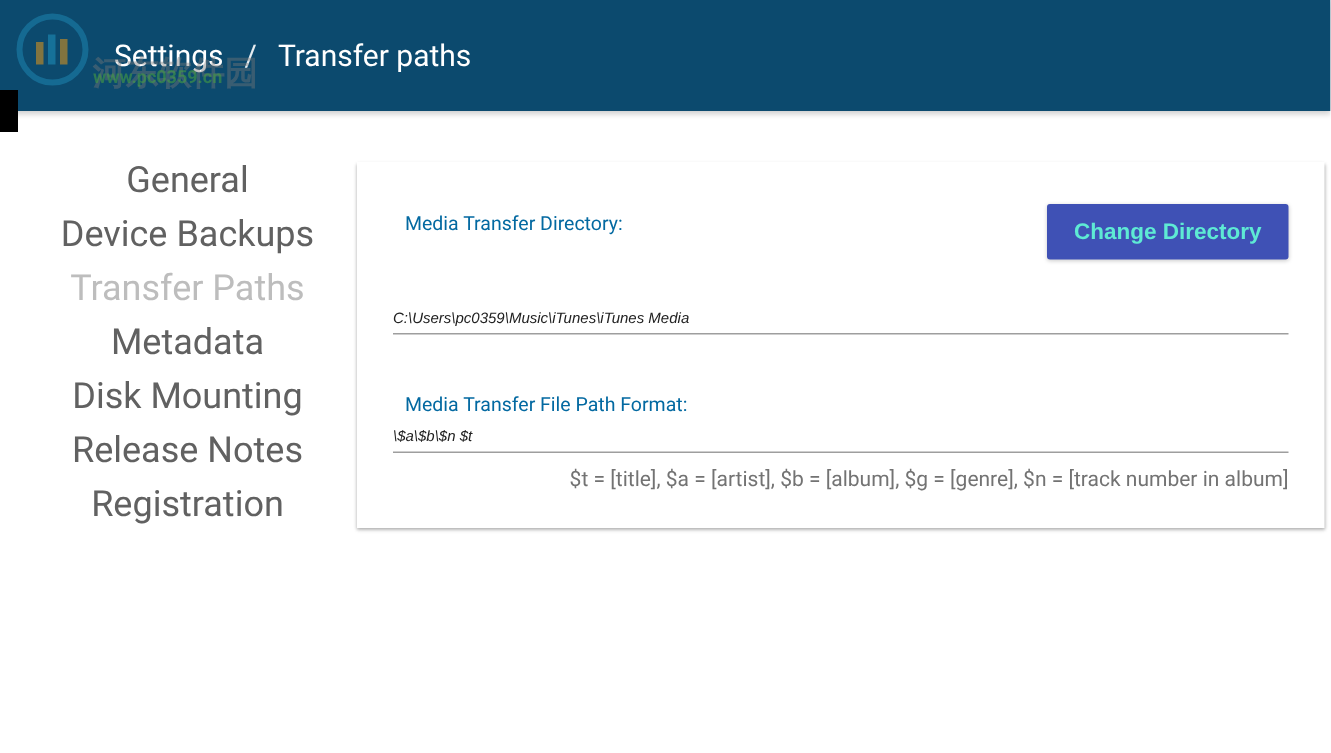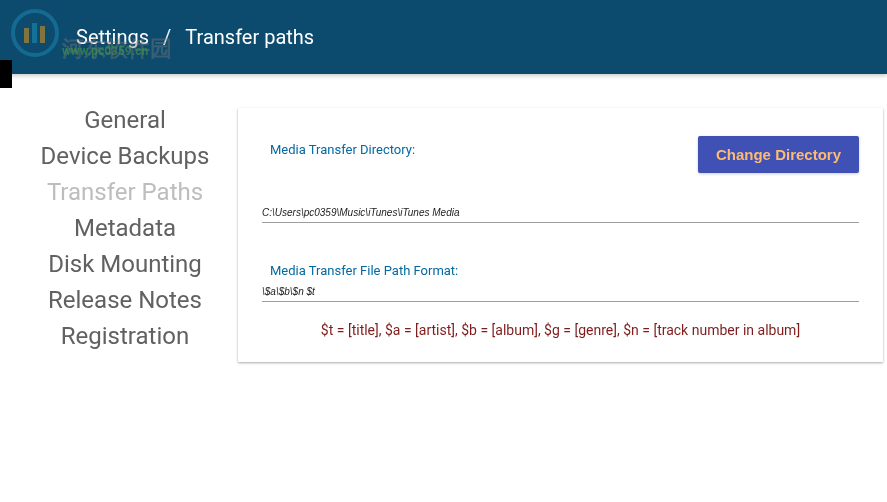--- a/index.html
+++ b/index.html
@@ -108,21 +108,21 @@
       margin-bottom: 10px;
     }
     .field-label {
       font-size: 13px;
       color: #0369a1;
       padding-left: 8px;
       padding-top: 6px;
     }
     .change-btn {
       background: #3f51b5;
-      color: #fdba74;
+      color: #5eead4;
       border: none;
       padding: 10px 18px;
       font-size: 15px;
       font-weight: 600;
       border-radius: 2px;
       cursor: pointer;
       box-shadow: 0 1px 3px rgba(0,0,0,0.2);
     }
     .input-line {
       width: 100%;
@@ -136,24 +136,24 @@
       margin-top: 18px;
       font-style: italic;
     }
     .input-line.second {
       margin-top: 2px;
     }
     .section-gap {
       margin-top: 34px;
     }
     .helper-text {
-      text-align: center;
+      text-align: right;
       font-size: 14px;
-      color: #7f1d1d;
-      margin-top: 20px;
+      color: #737373;
+      margin-top: 10px;
     }
   </style>
 </head>
 <body>
 
 <div class="watermark">
   <svg class="watermark-logo" viewBox="0 0 50 50">
     <circle cx="25" cy="25" r="22" fill="none" stroke="#2196c3" stroke-width="4" opacity="0.5"></circle>
     <rect x="14" y="20" width="5" height="15" fill="#f39c12" opacity="0.6"></rect>
     <rect x="22" y="15" width="5" height="20" fill="#2196c3" opacity="0.6"></rect>

